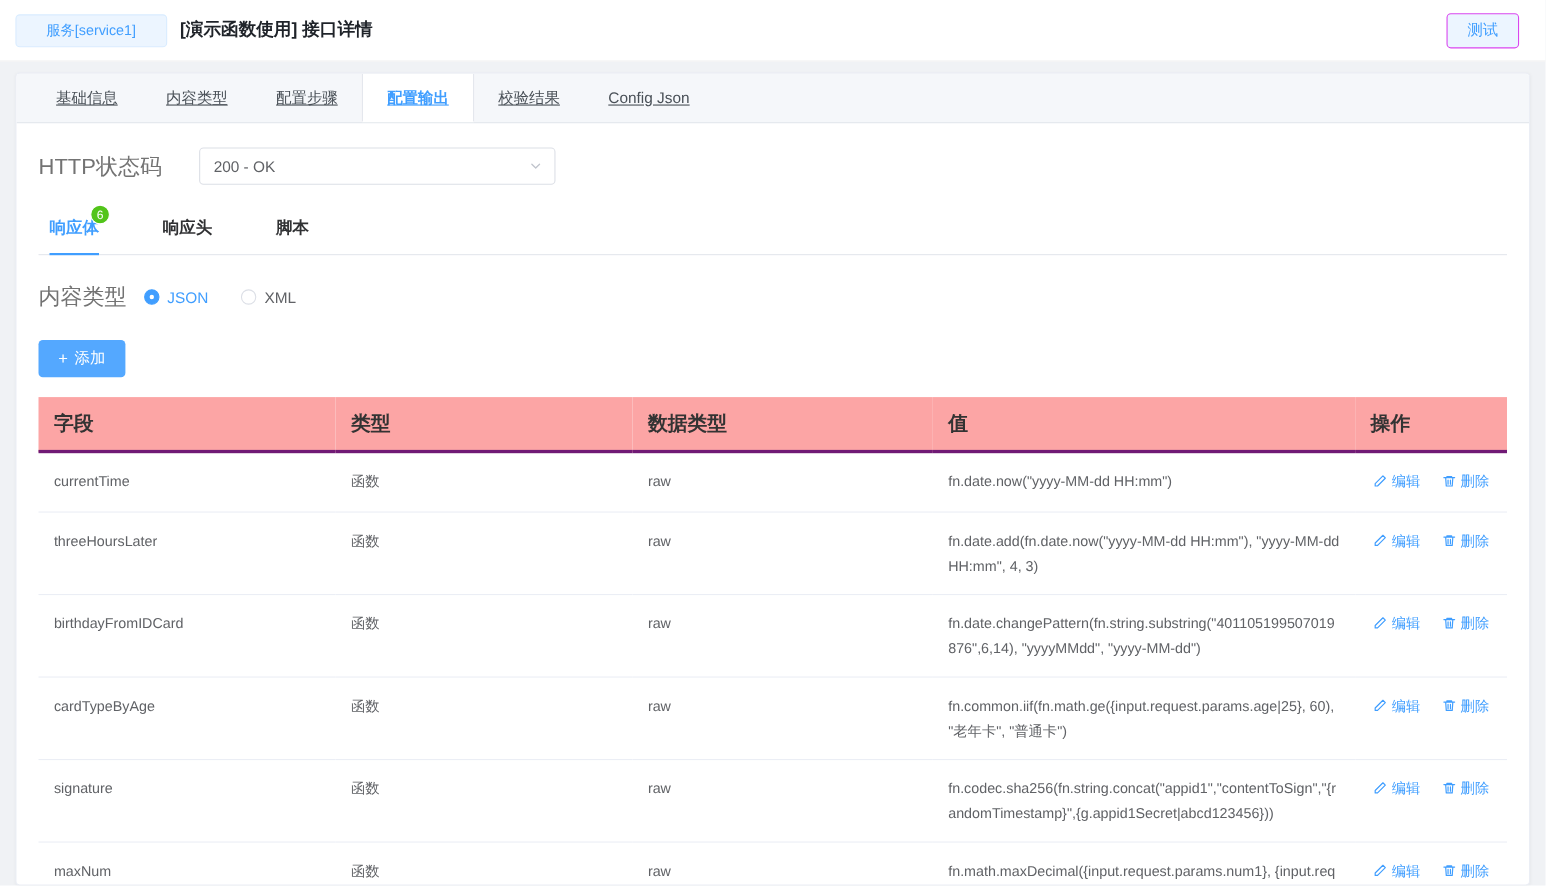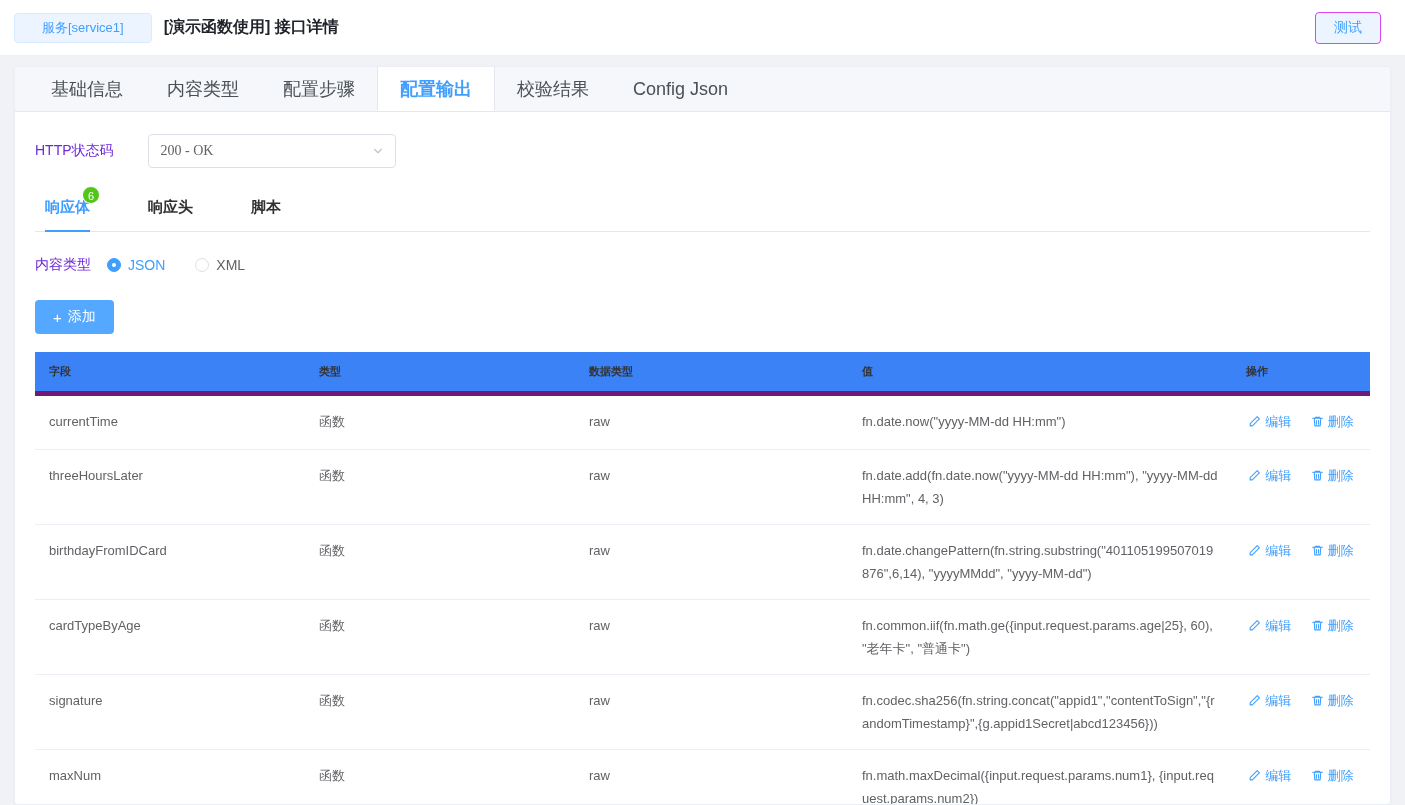--- a/index.html
+++ b/index.html
@@ -34,39 +34,39 @@
   .card{
     margin:10px 14px 0;background:#fff;border-radius:4px;
     height:739px;overflow:hidden;border:1px solid #ebeef5;
     box-shadow:0 1px 3px rgba(0,0,0,.04);
   }
   .tabbar{
     display:flex;background:#f5f7fa;border-bottom:1px solid #e4e7ed;
     padding-left:14px;
   }
   .tab{
-    height:44px;line-height:44px;padding:0 22px;font-size:18px;color:#495057;
-    cursor:pointer;white-space:nowrap;
+    height:44px;line-height:44px;padding:0 22px;font-size:14px;color:#495057;
+    cursor:pointer;white-space:nowrap;text-decoration:underline;
   }
   .tab.active{
     background:#fff;color:var(--accent);font-weight:bold;
     border-left:1px solid #e4e7ed;border-right:1px solid #e4e7ed;
     margin-bottom:-1px;border-bottom:1px solid #fff;
   }
   .content{padding:22px 20px 20px;}
   
   .status-row{display:flex;align-items:center;}
-  .field-label{color:#6d28d9;font-size:14px;margin-right:16px;}
+  .field-label{color:#737373;font-size:20px;margin-right:16px;}
   .select{
     height:34px;border:1px solid #dcdfe6;border-radius:4px;background:#fff;
     display:flex;align-items:center;justify-content:space-between;
     padding:0 10px 0 12px;color:#606266;font-size:14px;cursor:pointer;
   }
   .select.w1{width:196px;}
-  .select.w2{width:248px;margin-left:18px;font-family:Liberation Serif, serif;}
+  .select.w2{width:324px;margin-left:18px;}
   
   .subtabs{
     display:flex;gap:58px;margin-top:30px;border-bottom:1px solid #e4e7ed;
     padding-left:10px;
   }
   .subtab{
     position:relative;padding:0 0 14px;font-size:15px;font-weight:bold;
     color:#303133;cursor:pointer;
   }
   .subtab.active{color:var(--accent);}
@@ -97,22 +97,22 @@
   
   .add-btn{
     margin-top:26px;background:var(--add-button-bg);border:none;color:#fff;
     border-radius:4px;padding:8px 18px;font-size:14px;cursor:pointer;
     display:inline-flex;align-items:center;gap:6px;font-family:inherit;
   }
   .add-btn .plus{font-size:15px;line-height:1;}
   
   table{width:100%;border-collapse:collapse;margin-top:18px;table-layout:fixed;}
   thead th{
-    background:#3b82f6;text-align:left;font-size:11px;font-weight:bold;color:#333;
-    padding:12px 14px;border-bottom:5px solid #701a75;
+    background:#fca5a5;text-align:left;font-size:18px;font-weight:bold;color:#333;
+    padding:12px 14px;border-bottom:3px solid #701a75;
   }
   thead th.center{text-align:left;}
   tbody td{
     padding:14px 14px;font-size:13px;color:#606266;vertical-align:top;
     border-bottom:1px solid #ebeef5;line-height:23px;
   }
   td.value-cell{word-break:break-all;}
   td.ops{text-align:center;white-space:nowrap;}
   .op-link{
     color:var(--accent);display:inline-flex;align-items:center;gap:4px;

